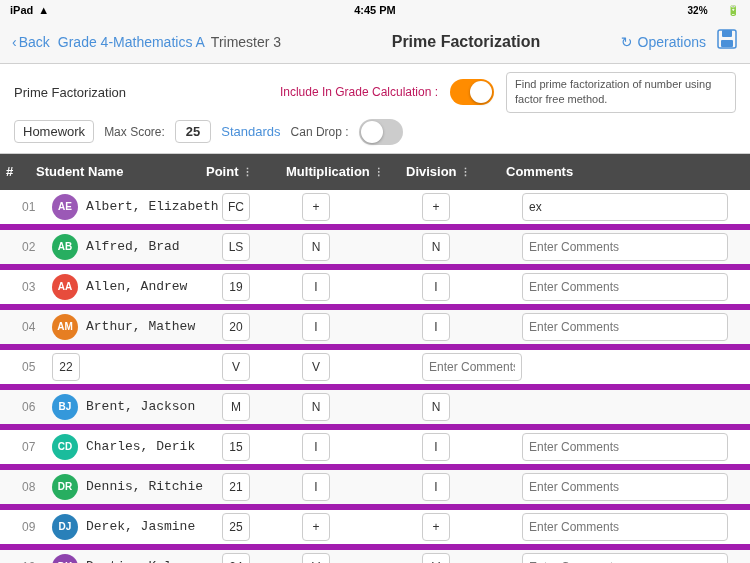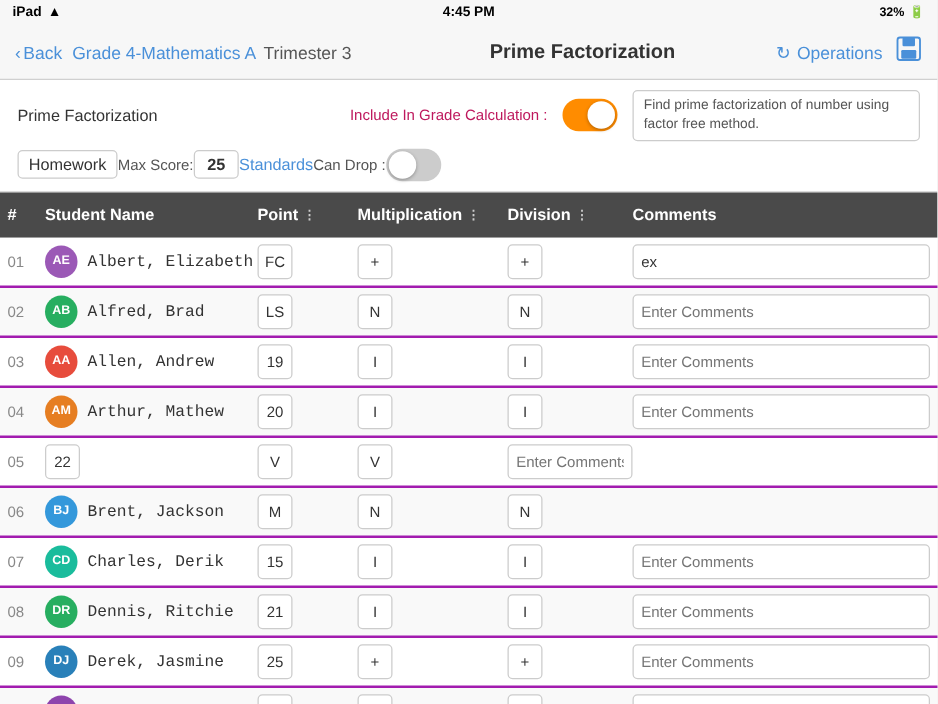--- a/index.html
+++ b/index.html
@@ -11,21 +11,21 @@
       height: 20px;
       display: flex;
       align-items: center;
       justify-content: space-between;
       padding: 0 10px;
       font-size: 11px;
       font-weight: 600;
     }
     .status-bar-left { display: flex; align-items: center; gap: 5px; }
     .status-bar-center { position: absolute; left: 50%; transform: translateX(-50%); font-weight: 600; }
-    .status-bar-right { display: flex; align-items: center; gap: 4px; font-size: 10px; }
+    .status-bar-right { display: flex; align-items: center; gap: 20px; font-size: 10px; }
 
     
     .nav-bar {
       background: #f7f7f7;
       border-bottom: 1px solid #d0d0d0;
       height: 44px;
       display: flex;
       align-items: center;
       padding: 0 12px;
       gap: 8px;
@@ -63,21 +63,21 @@
     .toggle-switch .knob {
       width: 22px; height: 22px; border-radius: 11px; background: white;
       position: absolute; top: 2px; right: 2px;
       box-shadow: 0 1px 3px rgba(0,0,0,0.3);
     }
     .description-box {
       font-size: 11px; color: #555; border: 1px solid #ccc;
       border-radius: 4px; padding: 4px 8px; width: 230px;
       line-height: 1.4;
     }
-    .info-row2 { display: flex; align-items: center; }
+    .info-row2 { display: flex; align-items: center; gap: 10px; }
     .info-type { font-size: 13px; color: #333; border: 1px solid #ccc; padding: 3px 8px; border-radius: 4px; }
     .max-score-label { font-size: 12px; color: #555; }
     .max-score-value { font-size: 13px; font-weight: 600; color: #333; border: 1px solid #ccc; padding: 3px 10px; border-radius: 4px; }
     .standards-link { font-size: 13px; color: #4a90d9; cursor: pointer; }
     .can-drop-label { font-size: 12px; color: #555; }
     .toggle-switch-off {
       width: 44px; height: 26px; border-radius: 13px; background: #ccc;
       position: relative; display: inline-block; cursor: pointer;
     }
     .toggle-switch-off .knob {
@@ -100,23 +100,23 @@
     }
     .col-header { display: flex; align-items: center; gap: 4px; }
     .sort-icon { font-size: 10px; color: #ccc; }
 
     
     .table-body { overflow-y: auto; height: calc(563px - 20px - 44px - 70px - 36px); }
     .table-row {
       display: grid;
       grid-template-columns: 30px 170px 80px 120px 100px 1fr;
       align-items: center;
-      padding: 0 6px;
+      padding: 0 22px;
       height: 40px;
-      border-bottom: 2px solid #a21caf;
+      border-bottom: 6px solid #a21caf;
       background: white;
     }
     .table-row:nth-child(even) { background: #f9f9f9; }
     .row-num { font-size: 12px; color: #888; }
     .student-cell { display: flex; align-items: center; gap: 8px; }
     .avatar {
       width: 26px; height: 26px; border-radius: 13px;
       display: flex; align-items: center; justify-content: center;
       font-size: 10px; font-weight: 700; color: white; flex-shrink: 0;
     }

